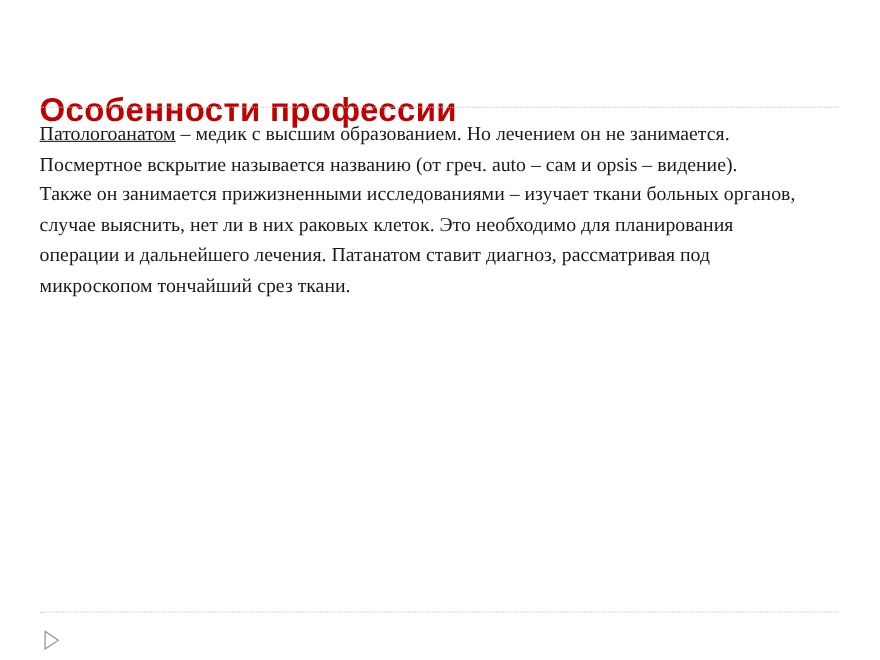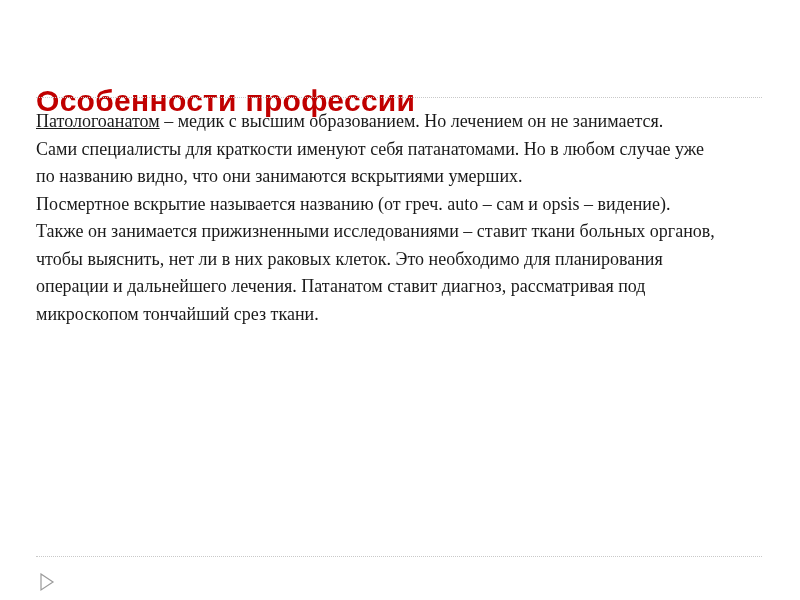--- a/index.html
+++ b/index.html
@@ -87,23 +87,22 @@
 <body>
 
 <div class="slide">
 
   <div class="title">Особенности профессии</div>
 
   <div class="title-rule"></div>
 
   <div class="body-text">
     <p class="para"><span class="u">Патологоанатом</span><span> – медик с высшим образованием. Но лечением он не занимается.</span></p>
-    <p class="para">Сами специалисты для краткости именуют себя патанатомами.  Но в любом случае уже по названию видно, что они занимаются вскрытиями умерших.</p>
     <p class="para">Посмертное вскрытие называется названию (от греч. auto – сам и opsis – видение).</p>
-    <p class="para">Также он занимается прижизненными исследованиями – ставит ткани больных органов, чтобы выяснить, нет ли в них раковых клеток. Это необходимо для планирования операции и дальнейшего лечения. Патанатом ставит диагноз, рассматривая под микроскопом тончайший срез ткани.</p>
+    <p class="para">Также он занимается прижизненными исследованиями – изучает ткани больных органов, случае выяснить, нет ли в них раковых клеток. Это необходимо для планирования операции и дальнейшего лечения. Патанатом ставит диагноз, рассматривая под микроскопом тончайший срез ткани.</p>
   </div>
 
   <div class="bottom-rule"></div>
 
   <div class="nav-arrow">
     <svg width="18" height="20" viewBox="0 0 18 20" xmlns="http://www.w3.org/2000/svg">
       <polygon points="3,2 15,10 3,18" fill="#ffffff" stroke="#9a9a9a" stroke-width="1.2"></polygon>
     </svg>
   </div>
 

